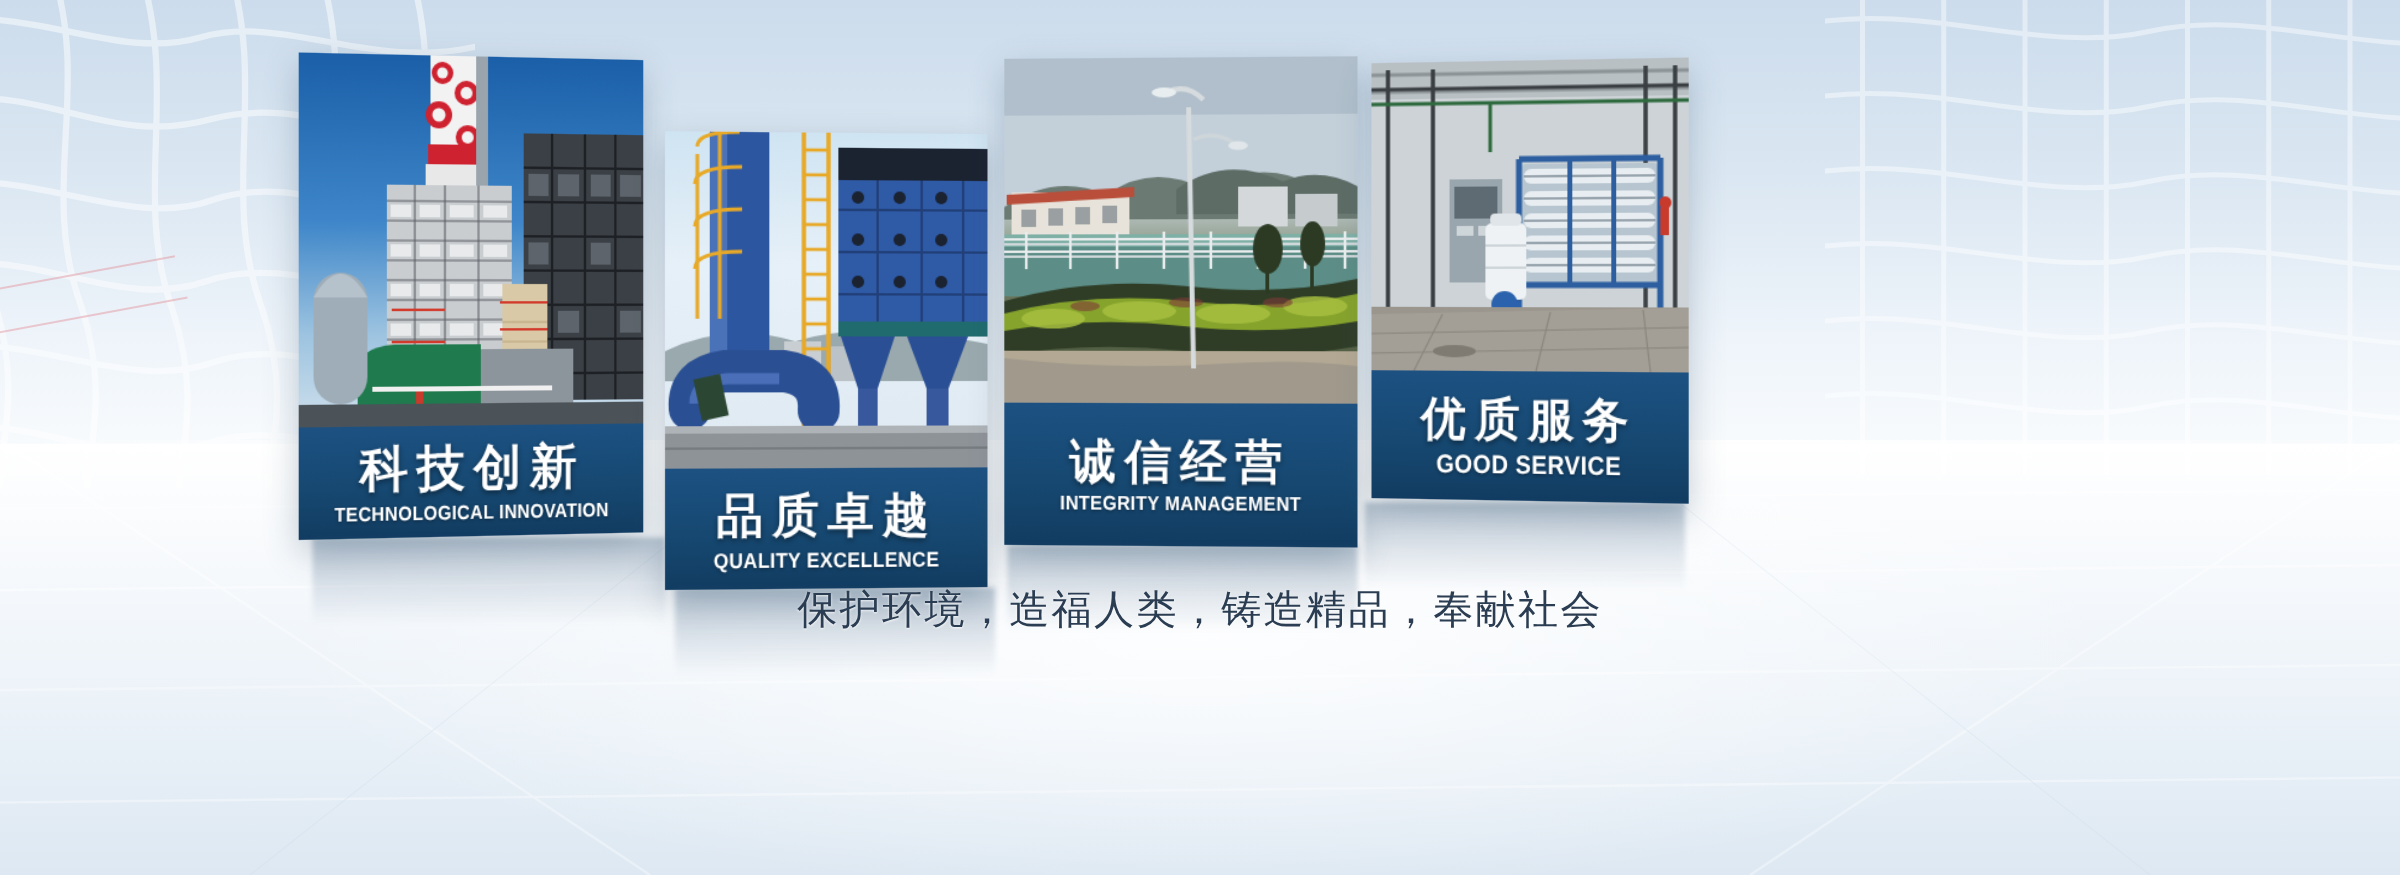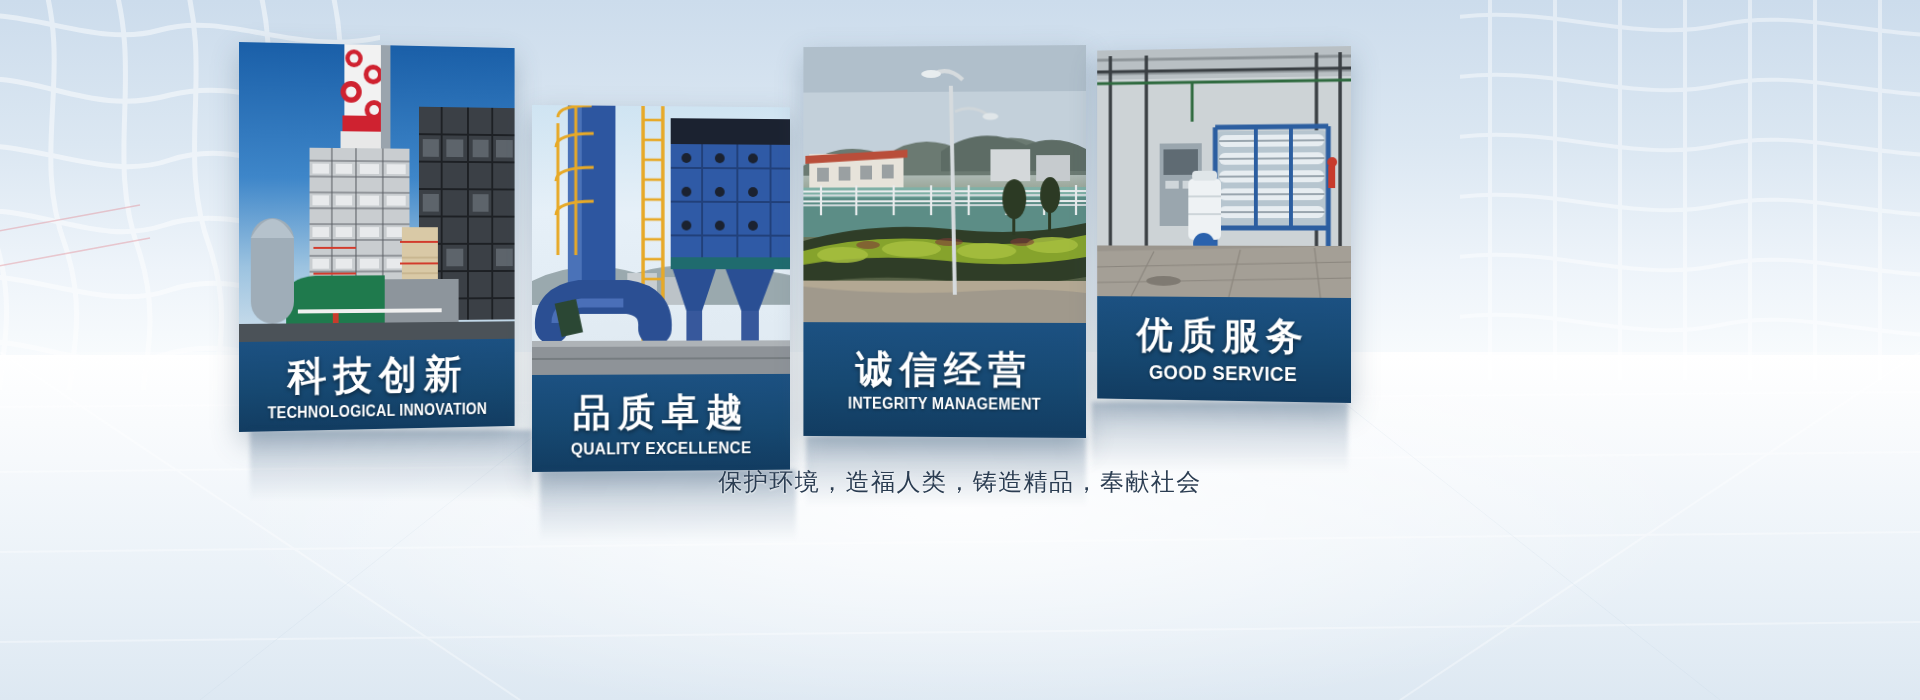--- a/index.html
+++ b/index.html
@@ -88,21 +88,21 @@
   .reflection{
     position:absolute;left:0;width:100%;height:70px;
     background:linear-gradient(180deg,rgba(30,70,110,.28),rgba(30,70,110,0));
     filter:blur(2px);
     pointer-events:none;
   }
 
   
   .tagline{
     position:absolute;left:0;top:466px;width:1920px;text-align:center;
-    color:#2b3d52;font-size:24px;letter-spacing:.06em;
+    color:#2b3d52;font-size:32px;letter-spacing:.06em;
     font-family:"DejaVu Sans","Liberation Sans",sans-serif;
     text-shadow:0 1px 2px rgba(255,255,255,.9);
   }
 
   
   .sky1{position:absolute;inset:0;background:linear-gradient(180deg,#1a5fa8 0%,#3e86c9 45%,#9cc3e0 75%,#cfe0ec 100%);}
   .sky2{position:absolute;inset:0;background:linear-gradient(180deg,#cfe4f2 0%,#e6f0f8 40%,#dfe9f1 100%);}
   .sky3{position:absolute;inset:0;background:linear-gradient(180deg,#b8c8d6 0%,#cdd9e3 38%,#8d9a86 55%,#4e5c3e 80%,#6b6f5c 100%);}
   .sky4{position:absolute;inset:0;background:linear-gradient(180deg,#d8dde0 0%,#c5ccd2 50%,#a9b1b6 100%);}
 </style>

